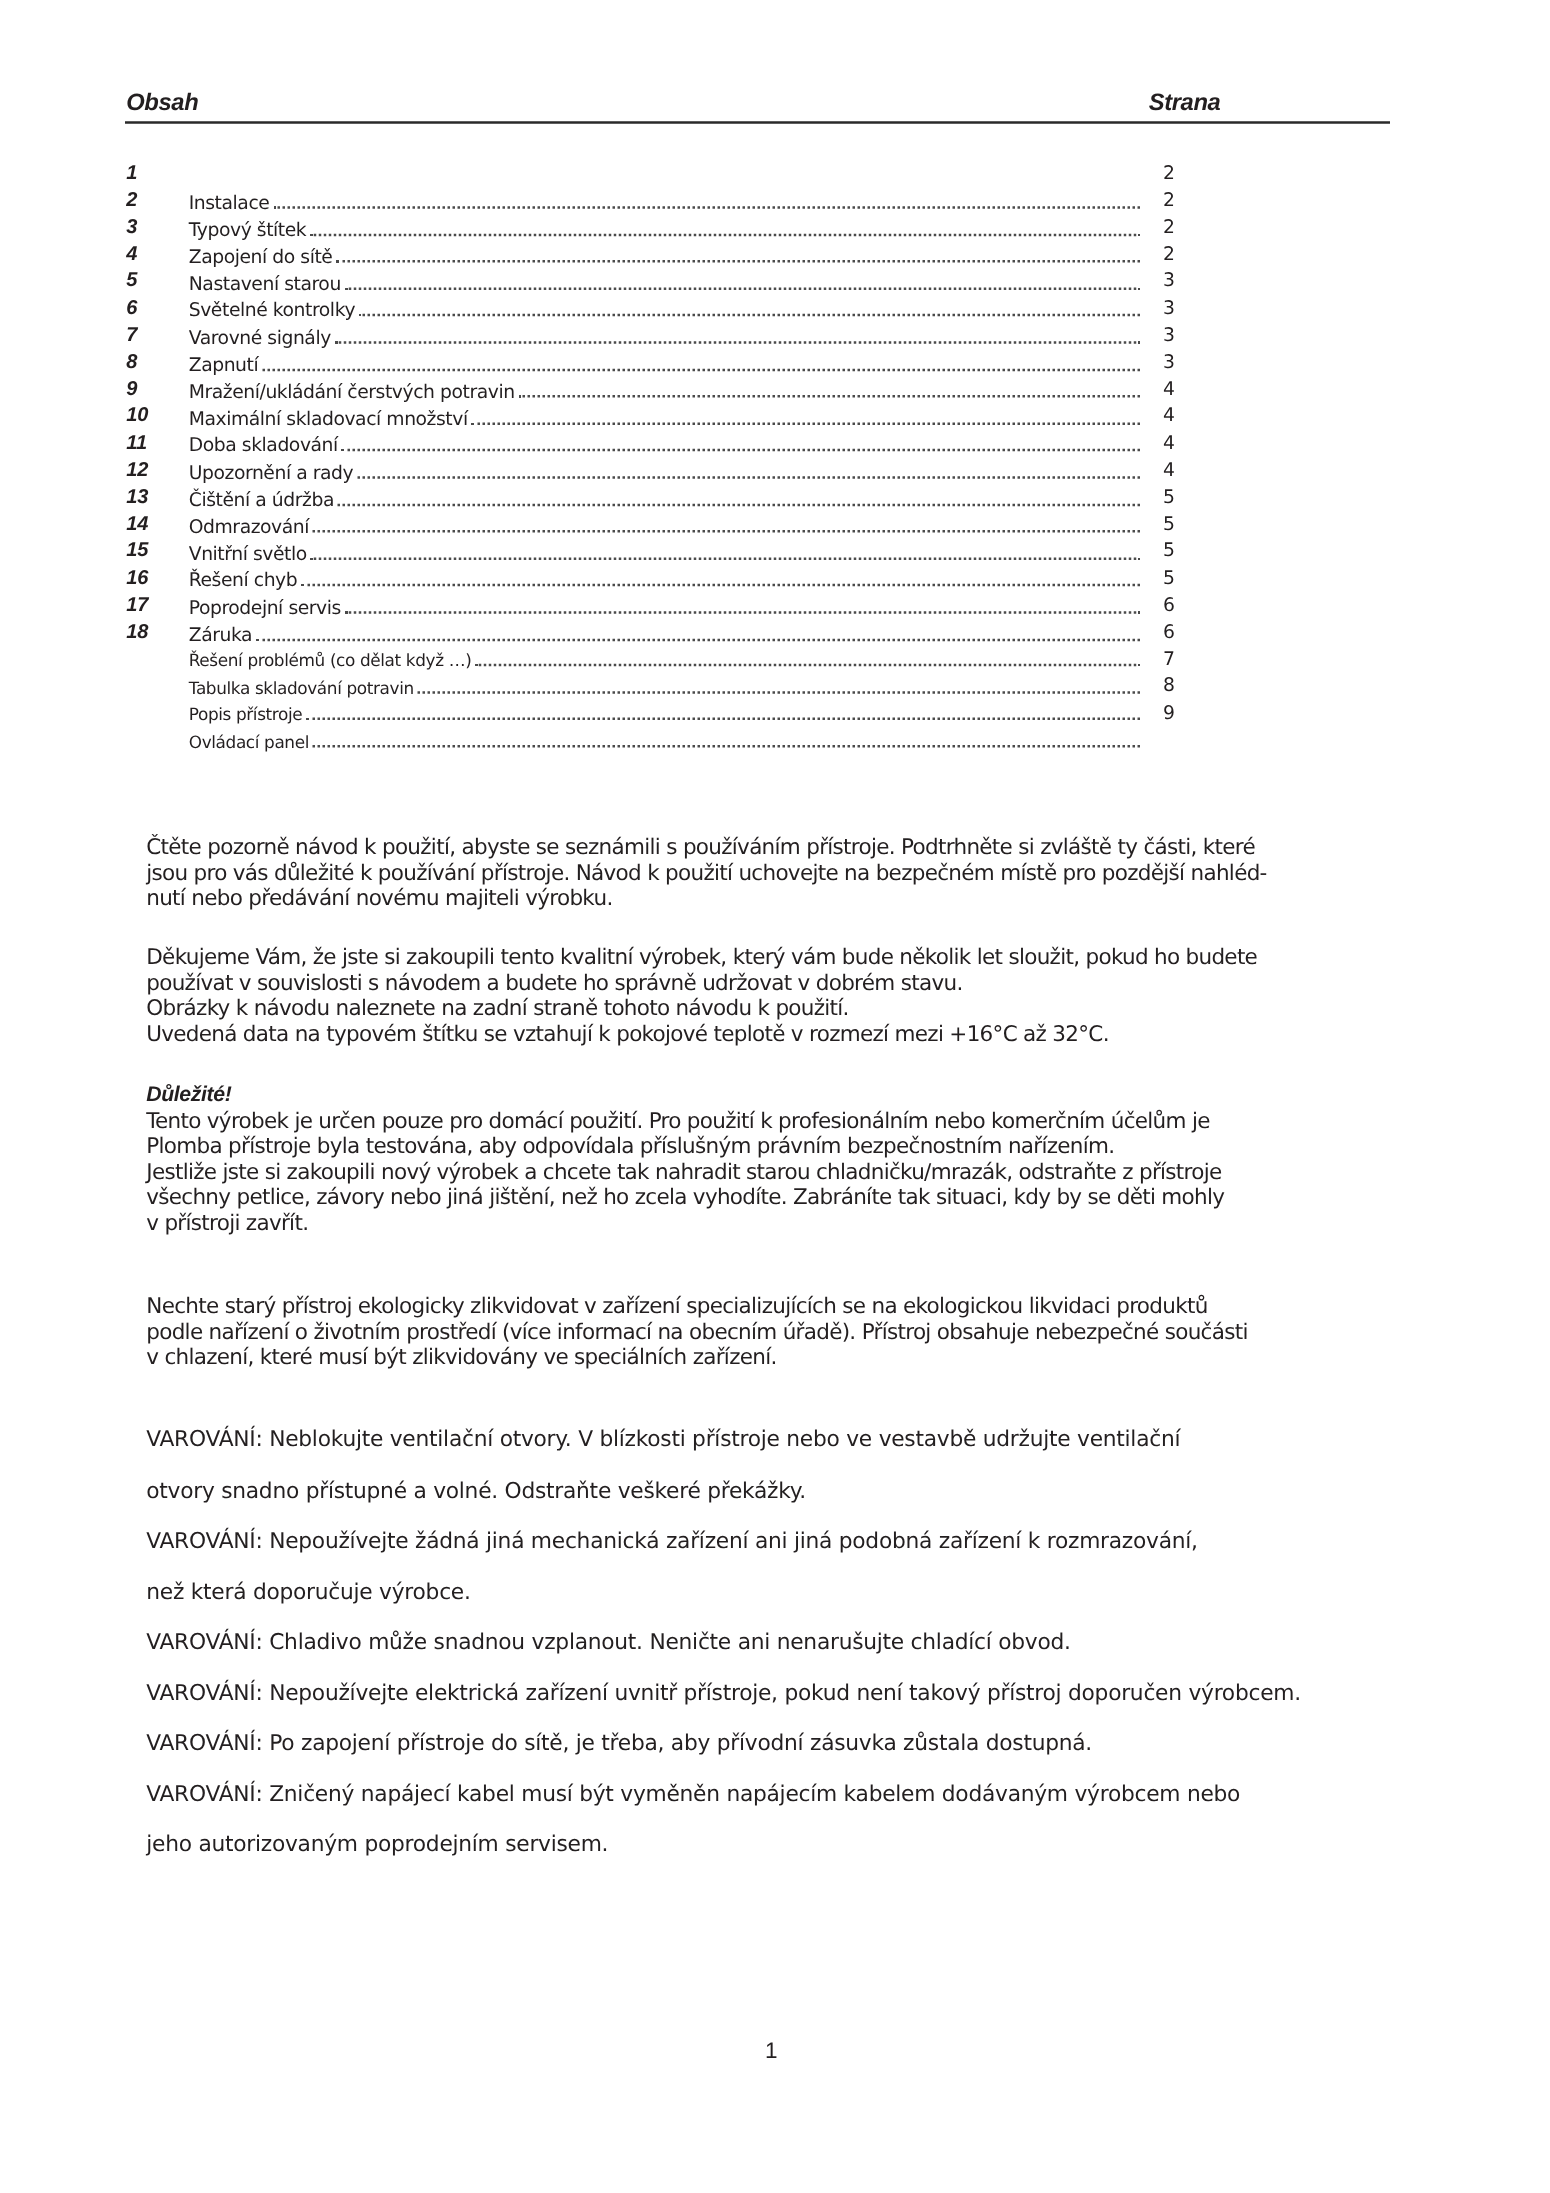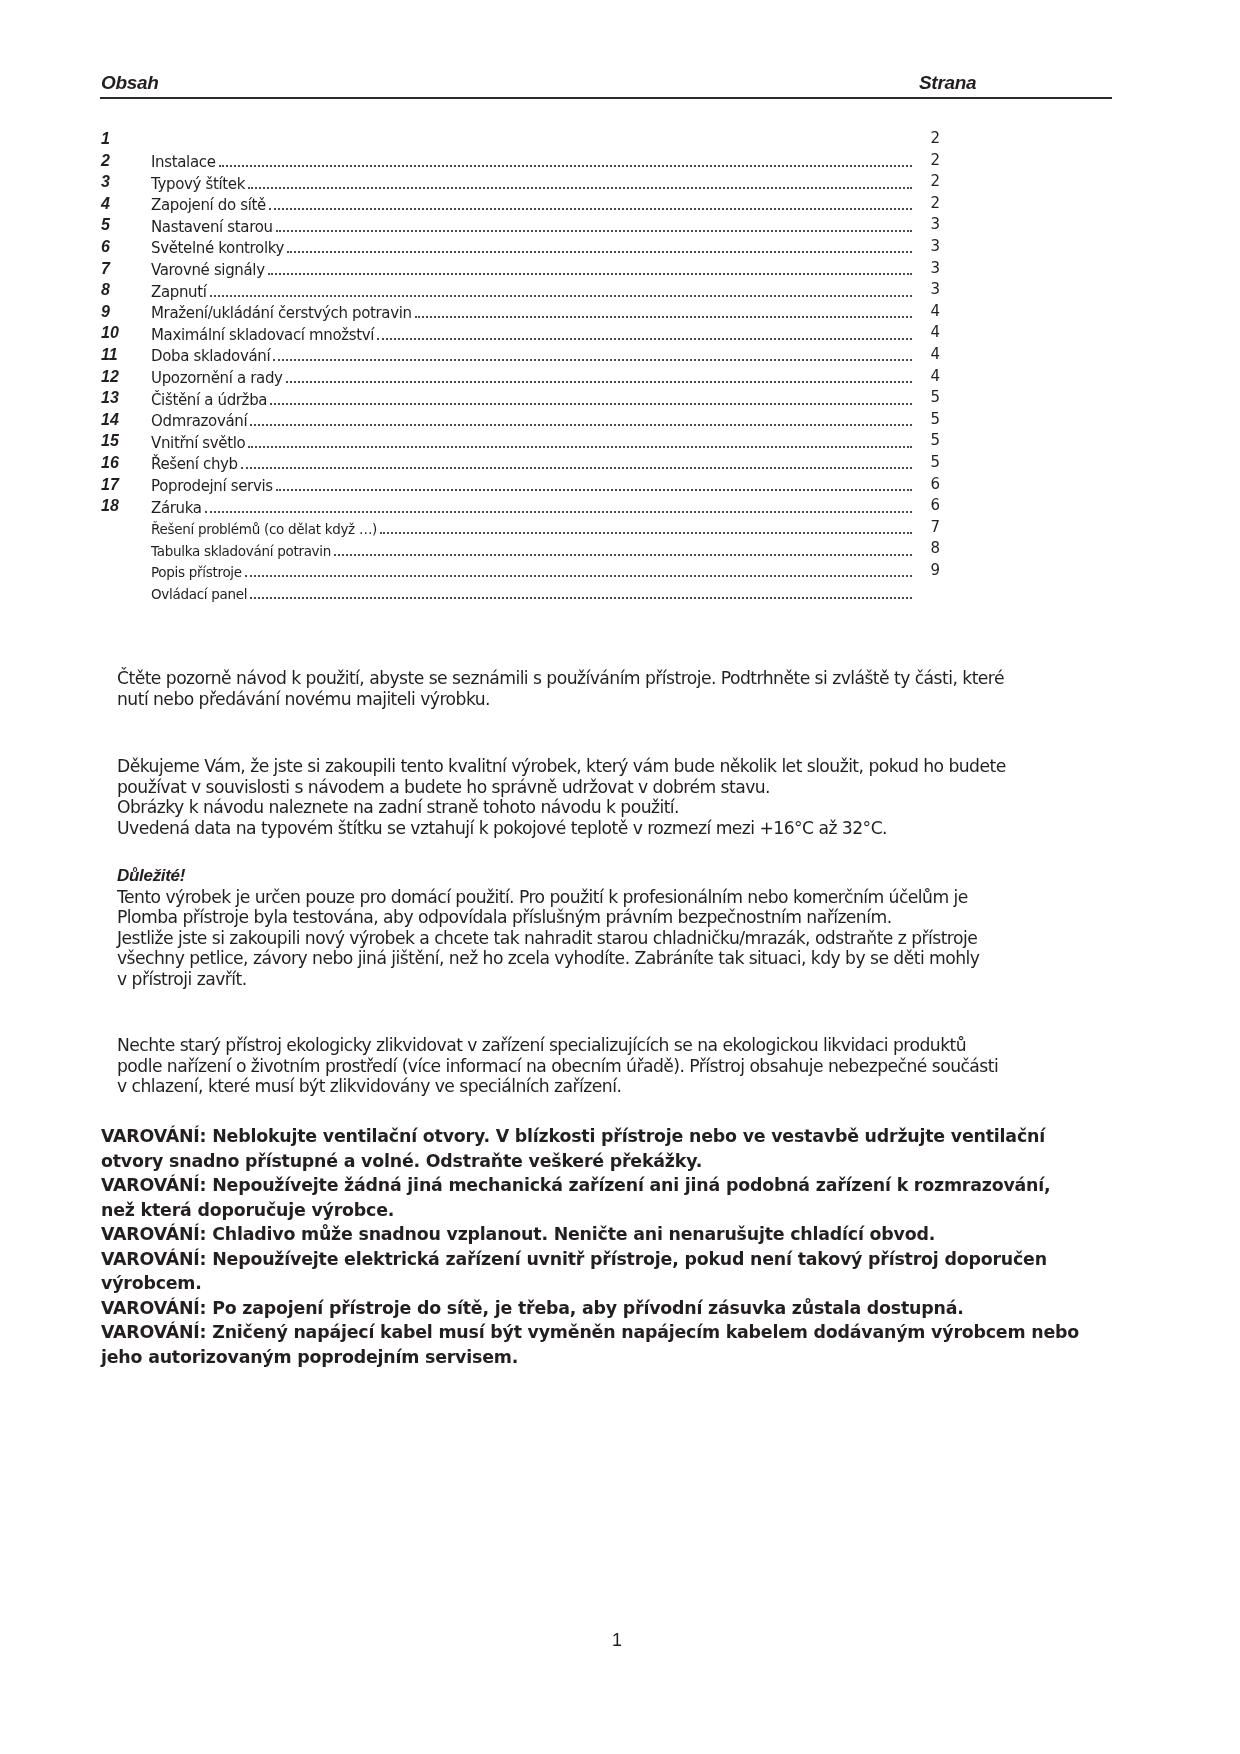--- a/index.html
+++ b/index.html
@@ -20,21 +20,21 @@
     .toc-page { position: absolute; right: 0; top: 0; width: 20px; text-align: right; font-family: "DejaVu Sans", sans-serif; font-size: 15px; }
 
     .body-text { position: absolute; left: 117px; width: 1010px; font-family: "DejaVu Sans", sans-serif; font-size: 17.2px; line-height: 20.5px; letter-spacing: -0.55px; }
     .body-text p { margin: 0; }
     .p1 { top: 668px; }
     .p2 { top: 756px; }
     .p3 { top: 866px; }
     .p3 .heading { font-family: "Liberation Sans", sans-serif; font-weight: bold; font-style: italic; font-size: 17px; letter-spacing: -0.3px; }
     .p4 { top: 1035px; }
     .warnings { position: absolute; left: 101px; top: 1124px; width: 1010px; font-family: "DejaVu Sans", sans-serif; font-size: 17.4px; line-height: 24.5px; letter-spacing: -0.2px; }
-    .warnings p { margin: 0; font-weight: bold; }
+    .warnings p { margin: 16px; }
 
     .page-number { position: absolute; left: 612px; top: 1630px; font-family: "Liberation Sans", sans-serif; font-size: 18px; }
   </style>
 </head>
 <body>
 
 <div class="header">
   <span class="left">Obsah</span>
   <span class="right">Strana</span>
   <div class="rule"></div>
@@ -206,20 +206,21 @@
       <span class="toc-title small">
         <span class="t">Ovládací panel</span>
         <span class="dots"></span>
       </span>
       <span class="toc-page">9</span>
     </div>
   </div>
 
 <div class="body-text p1">
   <p>Čtěte pozorně návod k použití, abyste se seznámili s používáním přístroje. Podtrhněte si zvláště ty části, které</p>
+  <p>jsou pro vás důležité k používání přístroje. Návod k použití uchovejte na bezpečném místě pro pozdější nahléd-</p>
   <p>nutí nebo předávání novému majiteli výrobku.</p>
 </div>
 
 <div class="body-text p2">
   <p>Děkujeme Vám, že jste si zakoupili tento kvalitní výrobek, který vám bude několik let sloužit, pokud ho budete</p>
   <p>používat v souvislosti s návodem a budete ho správně udržovat v dobrém stavu.</p>
   <p>Obrázky k návodu naleznete na zadní straně tohoto návodu k použití.</p>
   <p>Uvedená data na typovém štítku se vztahují k pokojové teplotě v rozmezí mezi +16°C až 32°C.</p>
 </div>
 

